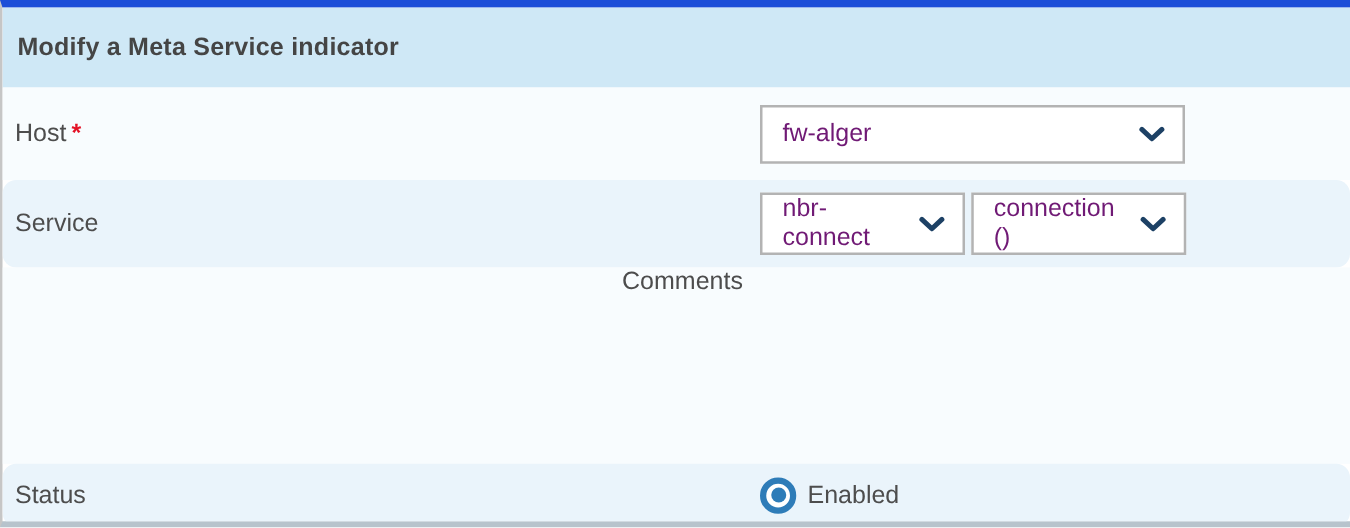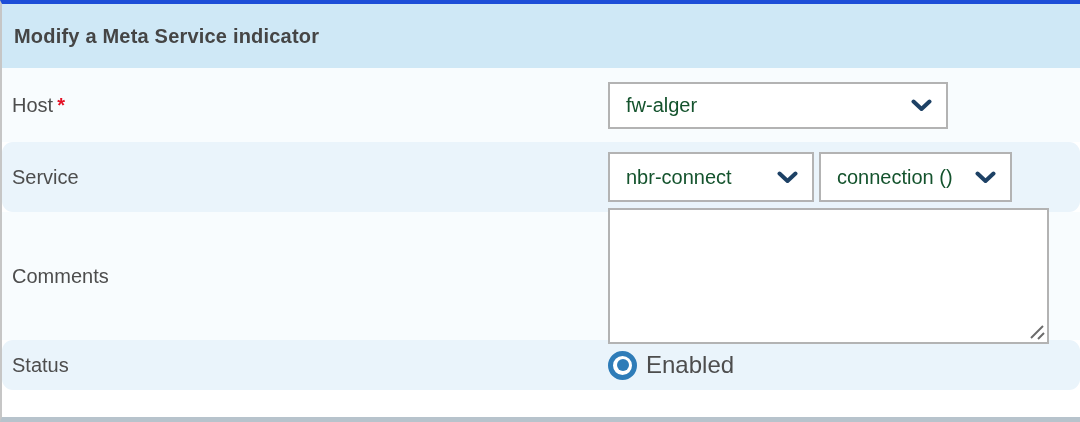--- a/index.html
+++ b/index.html
@@ -6,21 +6,21 @@
     margin: 0;
     padding: 0;
     background: #ffffff;
     font-family: "Liberation Sans", sans-serif;
   }
   .panel {
     position: relative;
     width: 1080px;
     height: 422px;
     box-sizing: border-box;
-    border-top: 4px solid #1d4ed8;
+    border-top: 6px solid #1d4ed8;
     border-left: 2px solid #c6c6c6;
     border-bottom: 5px solid #b7c3cc;
     overflow: hidden;
   }
   .header-row {
     height: 64px;
     background: #cfe8f6;
     display: flex;
     align-items: center;
     padding-left: 12px;
@@ -34,21 +34,21 @@
   }
   .form-row {
     display: flex;
     align-items: center;
     box-sizing: border-box;
   }
   .row-light { background: #f8fcfe; }
   .row-alt   { background: #eaf4fb; border-radius: 11px; }
   .row-host     { height: 74px; align-items: center; }
   .row-service  { height: 70px; }
-  .row-comments { height: 128px; }
+  .row-comments { height: 157px; flex-direction: column; }
   .row-status   { height: 50px; }
   .label-cell {
     flex: 0 0 606px;
     padding-left: 10px;
     box-sizing: border-box;
     font-size: 20px;
     color: #4d4d4d;
     white-space: nowrap;
   }
   .req {
@@ -62,26 +62,26 @@
   }
   .select-box {
     box-sizing: border-box;
     background: #ffffff;
     border: 2px solid #b3b3b3;
     display: flex;
     align-items: center;
     justify-content: space-between;
     padding: 0 14px 0 16px;
     font-size: 20px;
-    color: #14532d;
+    color: #701a75;
     cursor: pointer;
   }
   .select-host { width: 340px; height: 47px; }
-  .select-service { width: 206px; height: 50px; margin-right: 5px; }
-  .select-metric  { width: 193px; height: 50px; }
+  .select-service { width: 164px; height: 50px; margin-right: 5px; }
+  .select-metric  { width: 172px; height: 50px; }
   .chevron { flex: 0 0 auto; margin-left: 10px; }
   .textarea-wrap { position: relative; }
   .comments-textarea {
     box-sizing: border-box;
     width: 441px;
     height: 136px;
     border: 2px solid #b3b3b3;
     background: #ffffff;
     resize: none;
     outline: none;
@@ -117,21 +117,21 @@
   }
   .radio-checked   { border: 5px solid #2e7cb8; }
   .radio-unchecked { border: 5px solid #6e787e; }
   .radio-dot {
     width: 12px;
     height: 12px;
     border-radius: 50%;
     background: #2e7cb8;
   }
   .radio-label {
-    font-size: 24px;
+    font-size: 20px;
     color: #4d4d4d;
   }
 </style>
 </head>
 <body>
 
 <div class="panel">
 
   <div class="header-row">
     <span class="title">Modify a Meta Service indicator</span>

